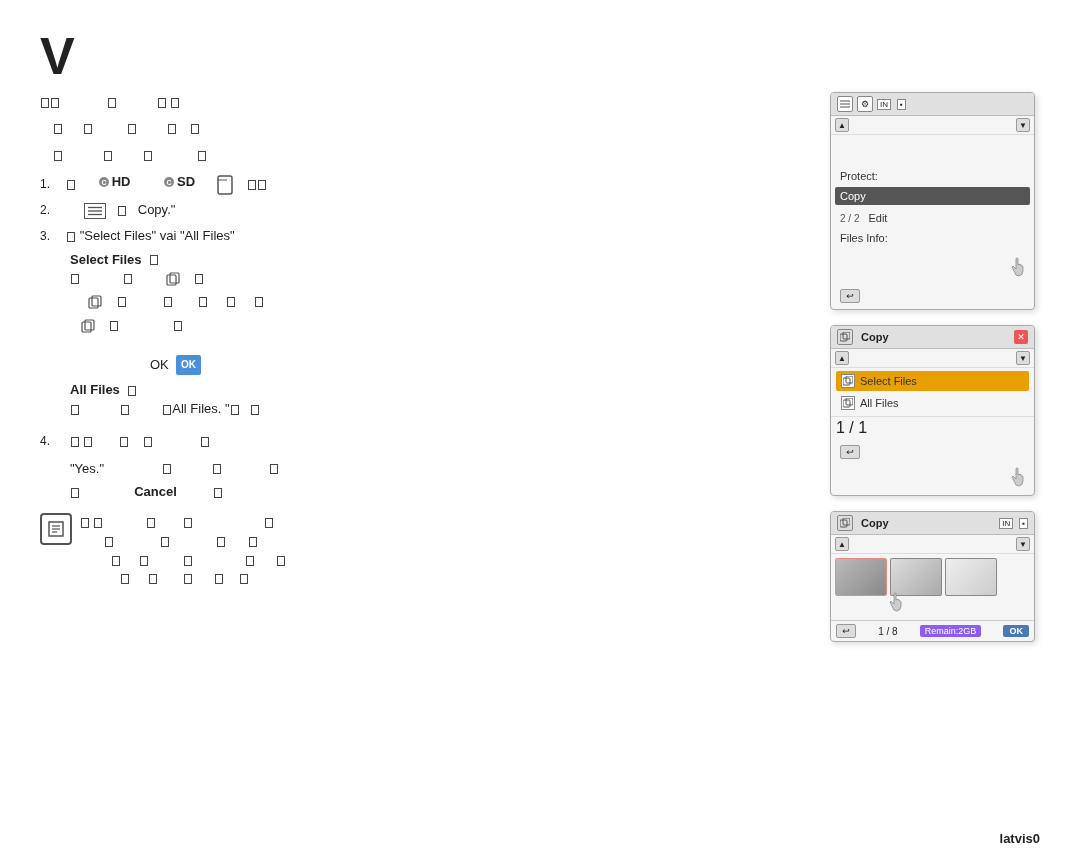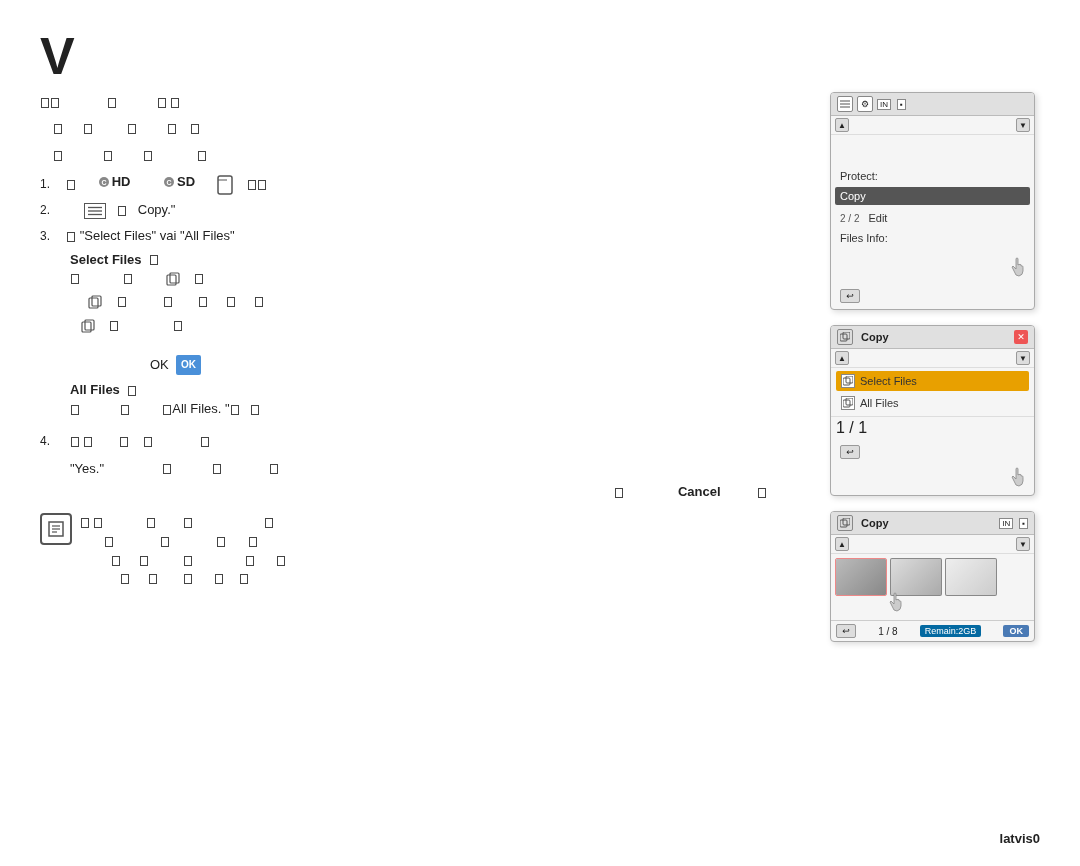--- a/index.html
+++ b/index.html
@@ -256,21 +256,21 @@
     .panel-footer {
       display: flex;
       align-items: center;
       justify-content: space-between;
       padding: 3px 5px;
       border-top: 1px solid #ccc;
       font-size: 10px;
     }
 
     .remain-badge {
-      background: #0369a1;
+      background: #8b5cf6;
       color: #fff;
       padding: 1px 5px;
       border-radius: 2px;
       font-size: 9px;
     }
 
     .ok-btn-sm {
       background: #4a7ab5;
       color: #fff;
       padding: 1px 6px;
@@ -482,21 +482,21 @@
           <span class="lv-sq"></span>&nbsp;&nbsp;&nbsp;&nbsp;&nbsp;&nbsp;
         </span>
       </div>
       <div style="margin-left:30px; line-height:1.8;">
         <span>"Yes."</span>
         &nbsp;&nbsp;&nbsp;&nbsp;&nbsp;&nbsp;&nbsp;&nbsp;&nbsp;&nbsp;&nbsp;&nbsp;&nbsp;&nbsp;
         <span class="lv-sq"></span>&nbsp;&nbsp;&nbsp;&nbsp;&nbsp;&nbsp;&nbsp;&nbsp;&nbsp;&nbsp;
         <span class="lv-sq"></span>&nbsp;&nbsp;&nbsp;&nbsp;&nbsp;&nbsp;&nbsp;&nbsp;&nbsp;&nbsp;&nbsp;&nbsp;
         <span class="lv-sq"></span>
       </div>
-      <div style="margin-left:30px; line-height:1.8;text-align:right;">
+      <div style="margin-left:30px; line-height:1.8;">
         <span class="lv-sq"></span>&nbsp;&nbsp;&nbsp;&nbsp;&nbsp;&nbsp;&nbsp;&nbsp;&nbsp;&nbsp;&nbsp;&nbsp;&nbsp;&nbsp;
         <span class="bold-text">Cancel</span>
         &nbsp;&nbsp;&nbsp;&nbsp;&nbsp;&nbsp;&nbsp;&nbsp;
         <span class="lv-sq"></span>&nbsp;&nbsp;&nbsp;&nbsp;&nbsp;&nbsp;&nbsp;&nbsp;&nbsp;&nbsp;&nbsp;&nbsp;
       </div>
 
       <div class="note-box">
         <div class="note-icon">
           <svg width="20" height="20" viewBox="0 0 20 20">
               <path d="M3 3 h14 v14 H3z" fill="none" stroke="#555" stroke-width="1.5"></path>

